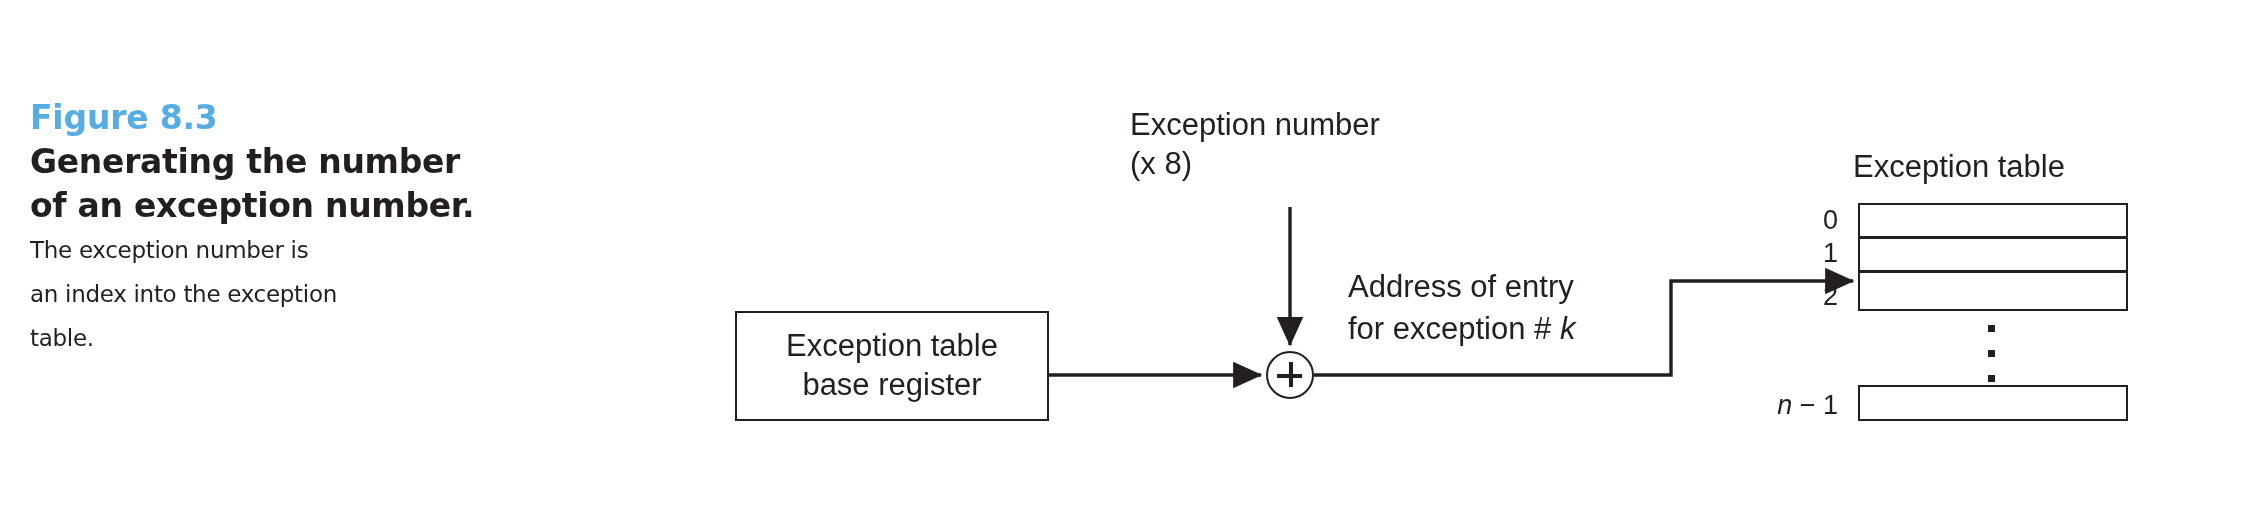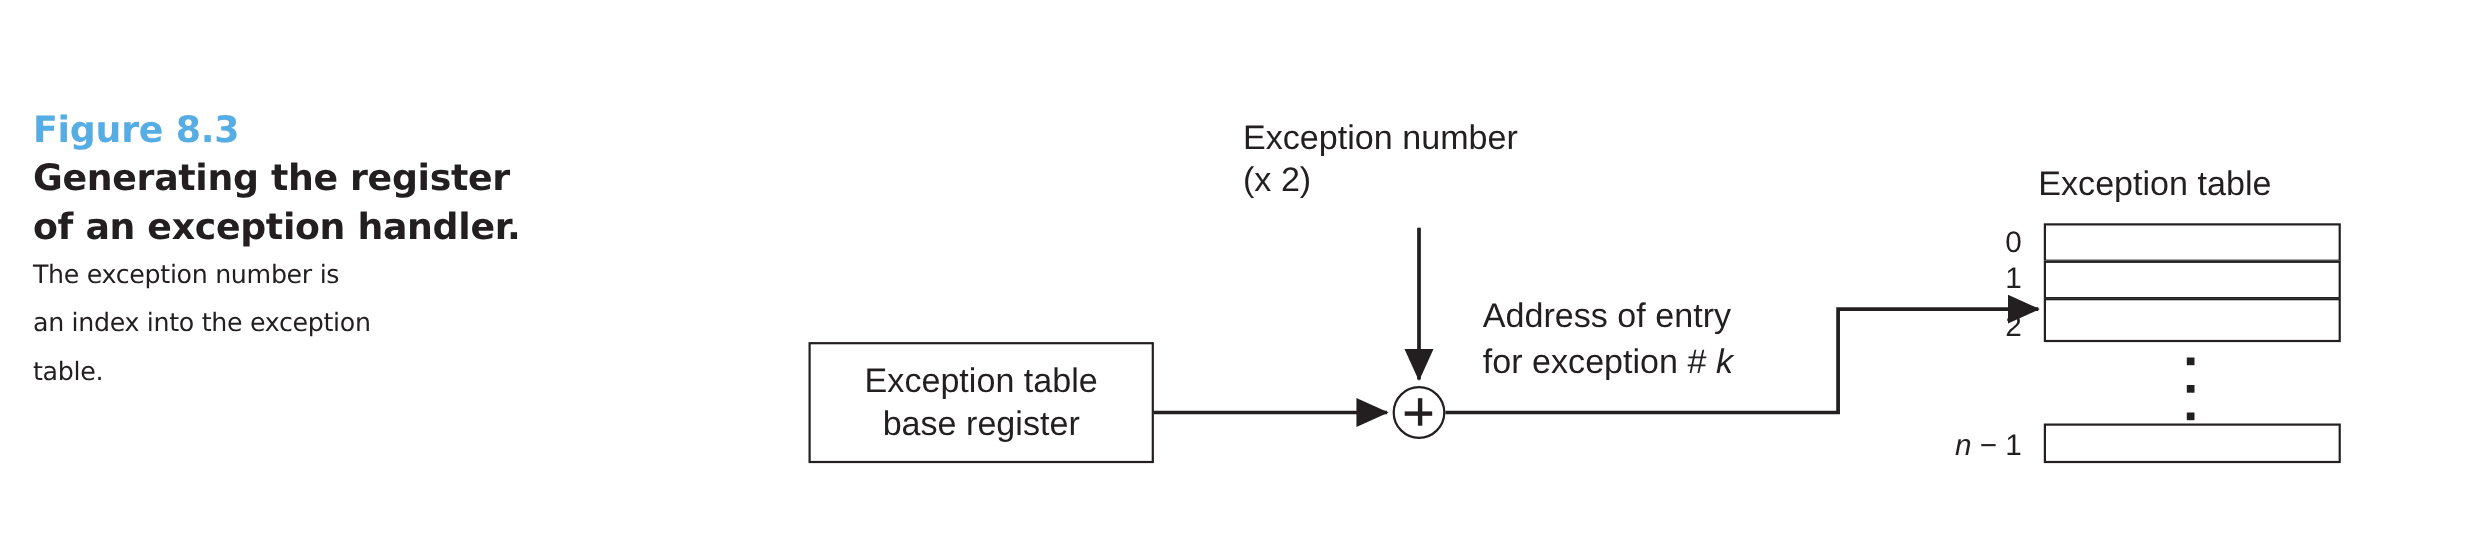--- a/index.html
+++ b/index.html
@@ -166,22 +166,22 @@
     overflow: visible;
   }
 </style>
 </head>
 <body>
 
 <div id="page">
 
   <div id="caption">
     <div class="fig-num">Figure 8.3</div>
-    <div class="fig-bold">Generating the register</div>
-    <div class="fig-bold">of an exception handler.</div>
+    <div class="fig-bold">Generating the number</div>
+    <div class="fig-bold">of an exception number.</div>
     <div class="fig-reg">The exception number is</div>
     <div class="fig-reg">an index into the exception</div>
     <div class="fig-reg">table.</div>
   </div>
 
   <div id="diagram">
 
     <svg id="wires" viewBox="0 0 2260 508" xmlns="http://www.w3.org/2000/svg">
       <defs>
         <marker id="arrowhead" markerWidth="9" markerHeight="9" refX="8.2" refY="4.5" orient="auto" markerUnits="strokeWidth">
@@ -190,21 +190,21 @@
       </defs>
 
       <line x1="1290" y1="207" x2="1290" y2="345" stroke="#231f20" stroke-width="3.4" marker-end="url(#arrowhead)"></line>
 
       <line x1="1049" y1="375" x2="1261" y2="375" stroke="#231f20" stroke-width="3.4" marker-end="url(#arrowhead)"></line>
 
       <path d="M1314,375 L1671,375 L1671,281 L1853,281" fill="none" stroke="#231f20" stroke-width="3.4" marker-end="url(#arrowhead)"></path>
     </svg>
 
     <div class="dlabel center" style="left:1130px; top:106px; width:320px;">Exception number</div>
-    <div class="dlabel center" style="left:1130px; top:145px; width:320px;">(x 2)</div>
+    <div class="dlabel center" style="left:1130px; top:145px; width:320px;">(x 8)</div>
 
     <div id="base-reg-box">
       <span class="line l1">Exception table</span>
       <span class="line l2">base register</span>
     </div>
 
     <div id="adder">
       <span class="plus-h"></span>
       <span class="plus-v"></span>
     </div>

